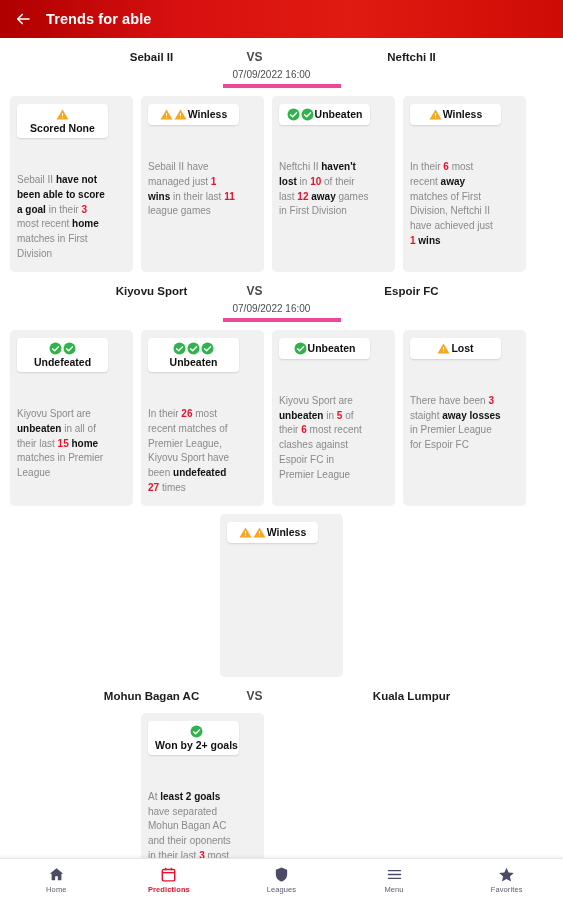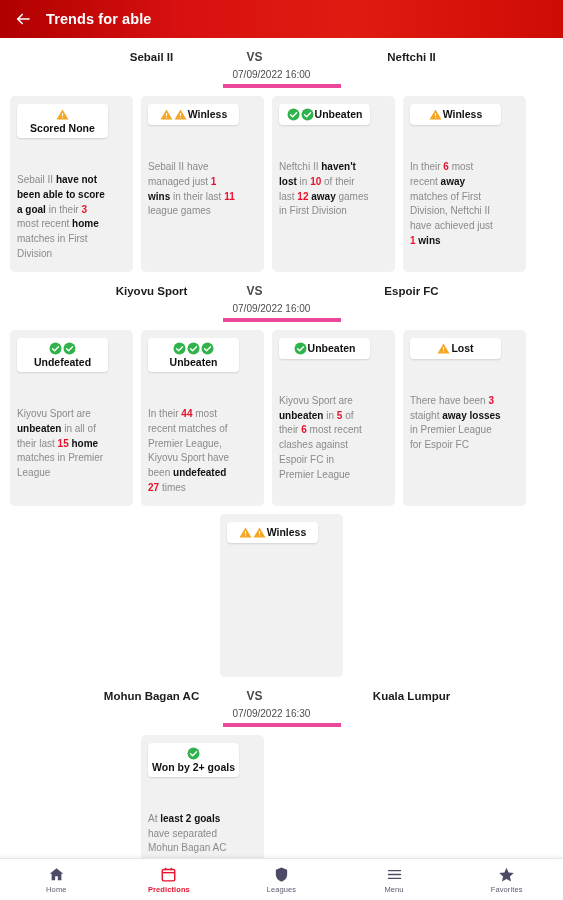--- a/index.html
+++ b/index.html
@@ -58,21 +58,21 @@
     display:flex; flex-direction:column; align-items:center;gap:28px;
   }
   .card.short { min-height: 112px; }
   .badge {
     background:#ffffff; border-radius:4px;
     box-shadow: 0 1px 2px rgba(0,0,0,.13);
     padding: 4px 7px; margin-bottom: 7px;
     display:flex; align-items:center; justify-content:center;
     gap: 1px; flex-wrap:wrap; width: 100%;
   }
-  .badge.stacked { flex-direction:row; gap:1px; }
+  .badge.stacked { flex-direction:column; gap:1px; }
   .badge-label {
     font-size: 10.5px; font-weight: 700; color:#101010; white-space:nowrap;
     line-height: 1.15;
   }
   .ico { width:13px; height:13px; flex:0 0 auto; display:block; }
   .body {
     font-size: 10px; line-height: 1.48; color:#8a8a8a; width:100%;
     font-family: "Liberation Sans", sans-serif;
   }
   .body b { color:#111; font-weight:700; }
@@ -228,21 +228,21 @@
                   </svg>
                 </span>
                 <span class="ico-wrap">
                   <svg class="ico" viewBox="0 0 24 24">
                     <circle cx="12" cy="12" r="11" fill="#2fb34a"></circle>
                     <path d="M6.6 12.4 10.4 16.1 17.6 8.6" fill="none" stroke="#fff" stroke-width="2.6" stroke-linecap="round" stroke-linejoin="round"></path>
                   </svg>
                 </span>
                 <span class="badge-label">Unbeaten</span>
               </div>
-              <div class="body">In their <span class="num">44</span> most recent matches of Premier League, Kiyovu Sport have been <b>undefeated</b> <span class="num">27</span> times</div>
+              <div class="body">In their <span class="num">26</span> most recent matches of Premier League, Kiyovu Sport have been <b>undefeated</b> <span class="num">27</span> times</div>
             </div>
             <div class="card" style="">
               <div class="badge">
                 <span class="ico-wrap">
                   <svg class="ico" viewBox="0 0 24 24">
                     <circle cx="12" cy="12" r="11" fill="#2fb34a"></circle>
                     <path d="M6.6 12.4 10.4 16.1 17.6 8.6" fill="none" stroke="#fff" stroke-width="2.6" stroke-linecap="round" stroke-linejoin="round"></path>
                   </svg>
                 </span>
                 <span class="badge-label">Unbeaten</span>
@@ -284,23 +284,20 @@
               </div>
             </div>
           </div>
         </div>
         <div class="match-head">
           <div class="teams">
             <span class="team home">Mohun Bagan AC</span>
             <span class="vs">VS</span>
             <span class="team away">Kuala Lumpur</span>
           </div>
-          <div class="datewrap">
-            <span class="date">07/09/2022 16:30</span>
-          </div>
           <div class="cards">
             <div class="card short" style="margin-left:131px;">
               <div class="badge stacked">
                 <span class="ico-wrap">
                   <svg class="ico" viewBox="0 0 24 24">
                     <circle cx="12" cy="12" r="11" fill="#2fb34a"></circle>
                     <path d="M6.6 12.4 10.4 16.1 17.6 8.6" fill="none" stroke="#fff" stroke-width="2.6" stroke-linecap="round" stroke-linejoin="round"></path>
                   </svg>
                 </span>
                 <span class="badge-label">Won by 2+ goals</span>

